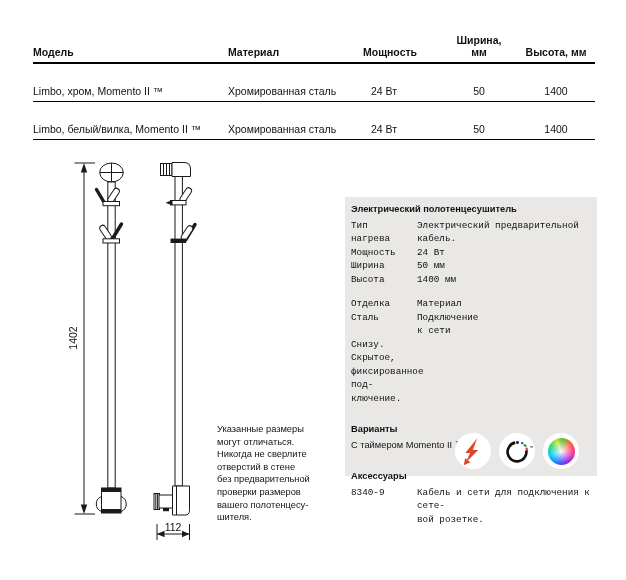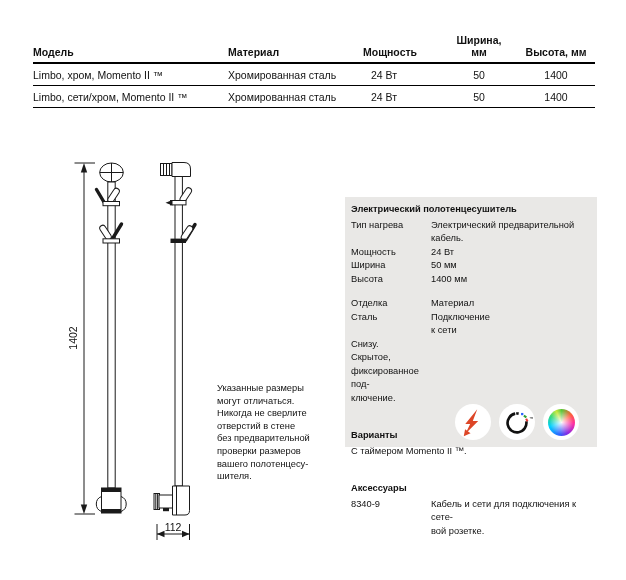--- a/index.html
+++ b/index.html
@@ -4,36 +4,36 @@
 <style>
   html,body{margin:0;padding:0;background:#fff;}
   #page{position:relative;width:626px;height:580px;background:#ffffff;overflow:hidden;
         font-family:"Liberation Sans", sans-serif;color:#111;}
 
   
   table.spec{position:absolute;left:33px;top:32px;width:562px;border-collapse:collapse;
              font-size:10.5px;line-height:12px;}
   table.spec th{font-weight:bold;text-align:left;vertical-align:bottom;
                 border-bottom:2px solid #000;padding:2px 0 4px 0;white-space:pre-line;}
-  table.spec td{padding:5px 0 4px 0;border-bottom:1px solid #000;}
+  table.spec td{padding:21px 0 4px 0;border-bottom:1px solid #000;}
   table.spec th.c, table.spec td.c{text-align:center;}
   table.spec td.ind{padding-left:8px;}
 
   
   svg.drawing{position:absolute;left:0;top:0;width:626px;height:580px;}
-  .note{position:absolute;left:217px;top:382px;width:110px;font-size:9.3px;
+  .note{position:absolute;left:217px;top:423px;width:110px;font-size:9.3px;
         line-height:12.6px;white-space:pre-line;}
 
   
-  .panel{position:absolute;left:345px;top:197px;width:252px;height:250px;
+  .panel{position:absolute;left:345px;top:197px;width:252px;height:279px;
          box-sizing:border-box;padding:6px 6px 0 6px;font-size:9.3px;line-height:13.5px;}
   .panel-title{font-weight:bold;margin-bottom:2px;}
-  .spec-grid{display:grid;grid-template-columns:60px 1fr;column-gap:20px;}
+  .spec-grid{display:grid;grid-template-columns:60px 1fr;column-gap:6px;font-family:Liberation Mono, monospace;}
   .spec-grid .v{white-space:pre-line;}
-  .sect{margin-top:24px;}
+  .sect{margin-top:18px;}
   .g2{margin-top:11px;}
 
   .icons{position:absolute;right:18px;bottom:7px;display:flex;gap:8px;}
   .icon-circle{width:36px;height:36px;border-radius:50%;background:#fff;
                display:flex;align-items:center;justify-content:center;}
   .wheel{width:27px;height:27px;border-radius:50%;
     background-image:
       radial-gradient(circle at 50% 50%, rgba(255,255,255,.95) 0%, rgba(255,255,255,.45) 32%, rgba(255,255,255,0) 62%),
       conic-gradient(from 0deg,#58c93a 0deg,#ff5f3c 50deg,#ff2fa0 95deg,#8a2be2 150deg,#2f62ff 190deg,#00cfff 250deg,#36d97b 300deg,#c8e83c 335deg,#58c93a 360deg);}
 </style>
@@ -62,21 +62,21 @@
     </thead>
     <tbody>
       <tr>
         <td>Limbo, хром, Momento II ™</td>
         <td>Хромированная сталь</td>
         <td class="ind">24 Вт</td>
         <td class="c">50</td>
         <td class="c">1400</td>
       </tr>
       <tr>
-        <td>Limbo, сети/хром, Momento II ™</td>
+        <td>Limbo, белый/вилка, Momento II ™</td>
         <td>Хромированная сталь</td>
         <td class="ind">24 Вт</td>
         <td class="c">50</td>
         <td class="c">1400</td>
       </tr>
     </tbody>
   </table>
 
   <svg class="drawing" viewBox="0 0 626 580" fill="none" stroke="#1a1a1a" stroke-width="1">
 

